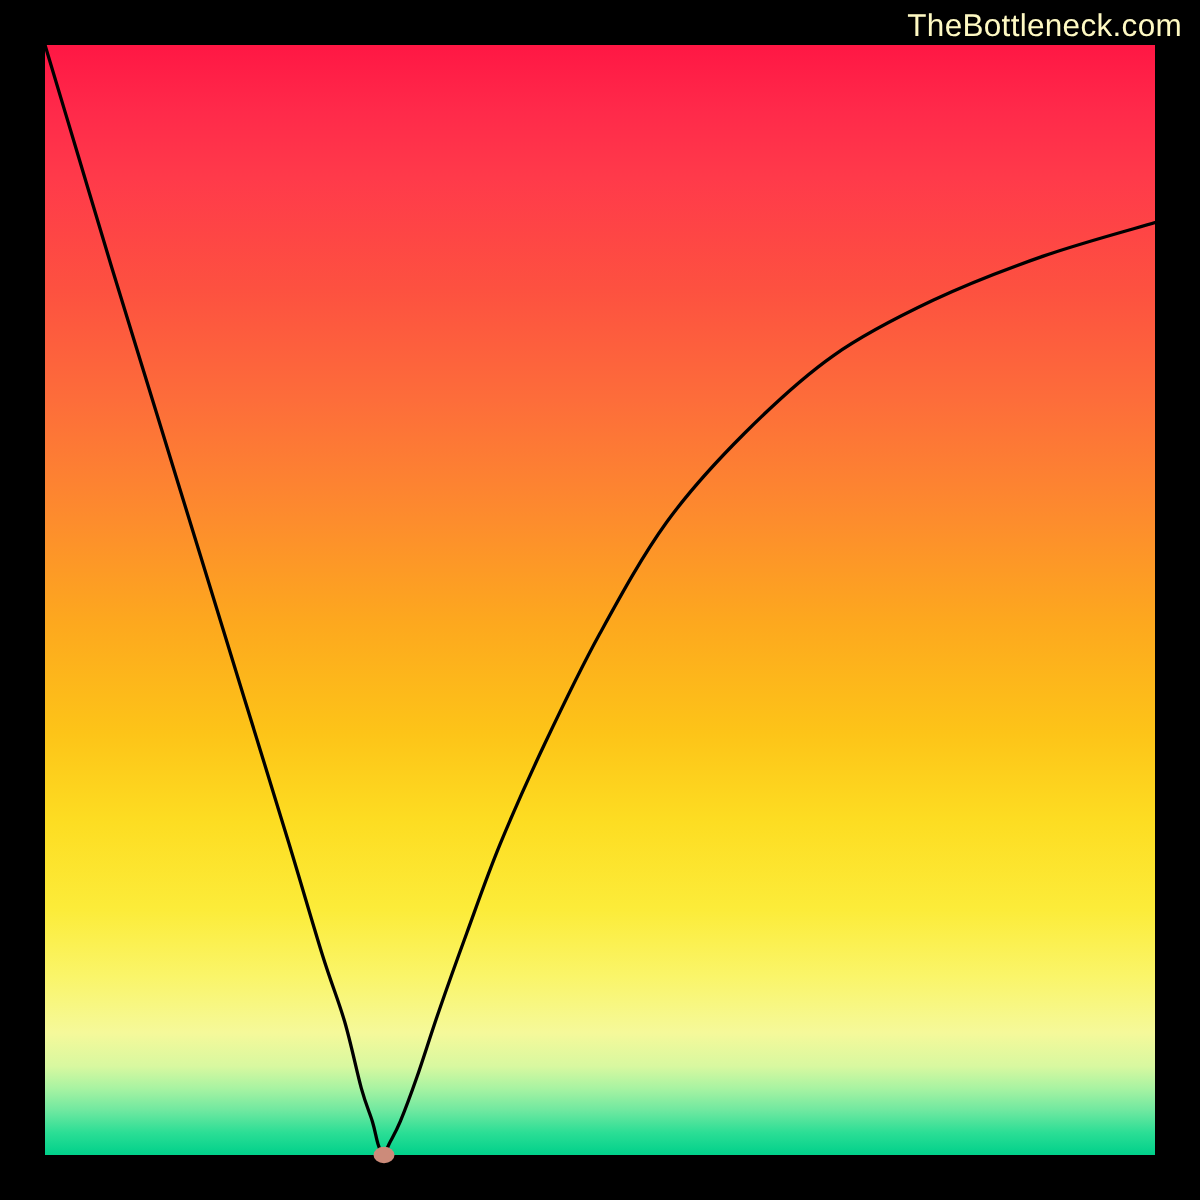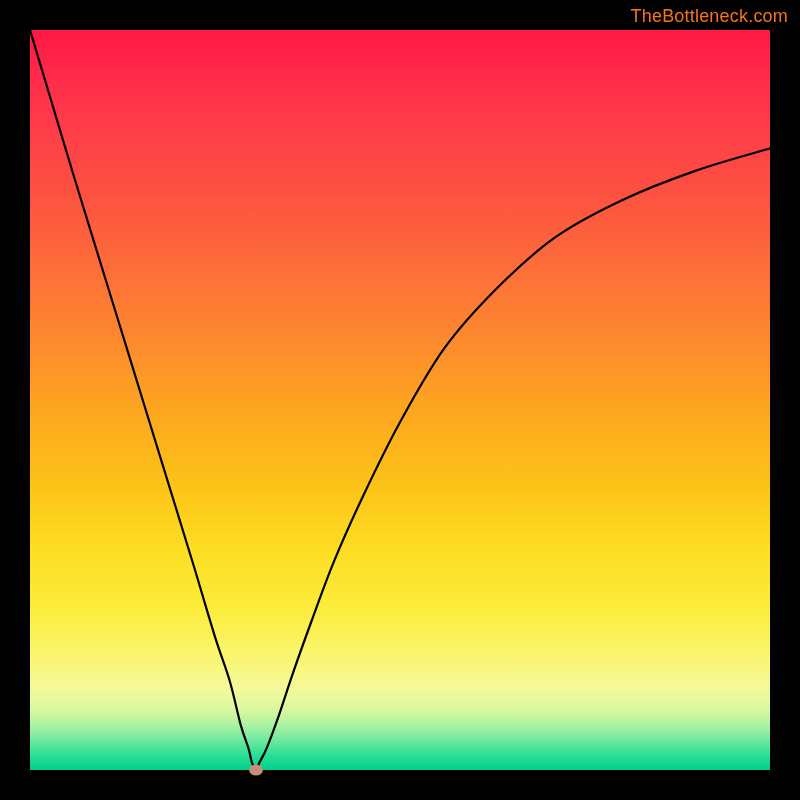--- a/index.html
+++ b/index.html
@@ -41,22 +41,22 @@
       #a8f3a2 94%,
       #6fe8a0 96%,
       #2bde95 98%,
       #00d08a 100%
     );
   }
   .watermark {
     position: absolute;
     top: 6px;
     right: 12px;
-    color: #f97316;
-    font-size: 18px;
+    color: #fef9c3;
+    font-size: 21px;
     font-weight: 500;
     letter-spacing: 0.2px;
     user-select: none;
   }
   .curve-svg {
     position: absolute;
     left: 30px;
     top: 30px;
     width: 740px;
     height: 740px;

